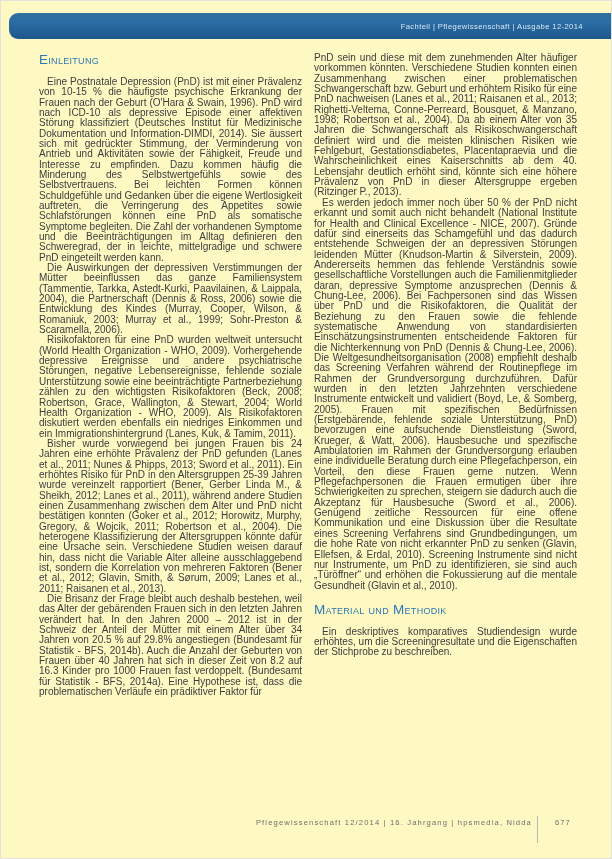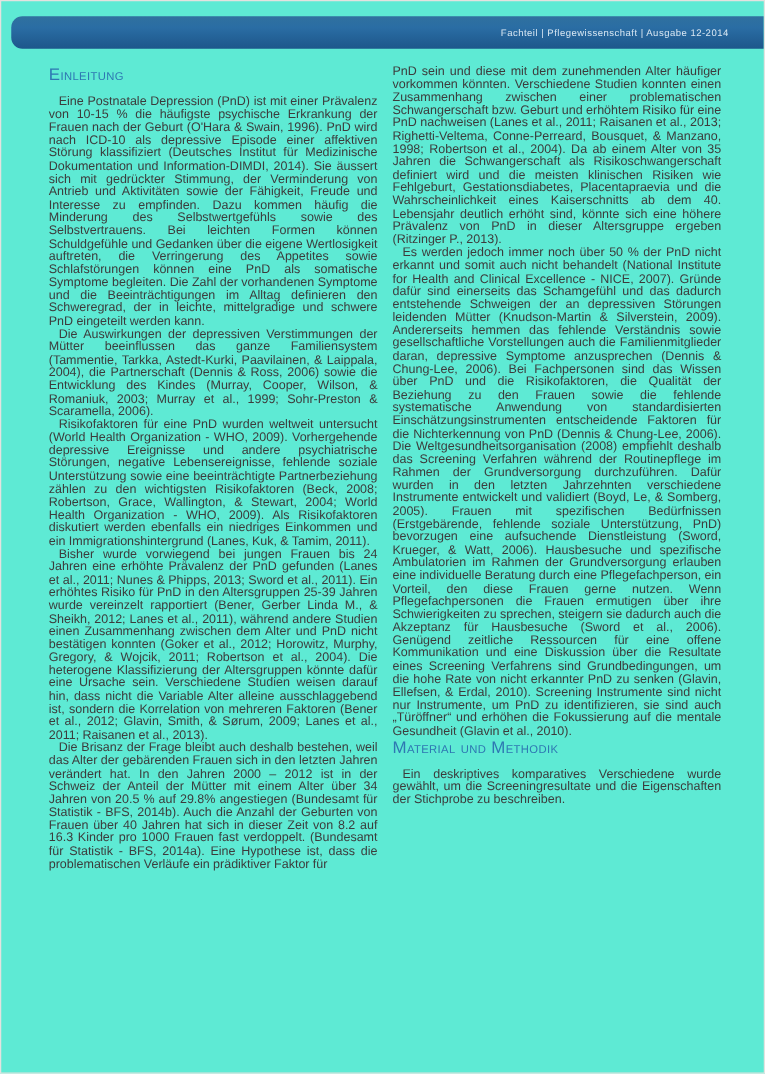--- a/index.html
+++ b/index.html
@@ -1,19 +1,19 @@
 <!DOCTYPE html>
 <html lang="de"><head>
 <meta charset="utf-8">
 <style>
   * { margin:0; padding:0; box-sizing:border-box; }
   html,body { background:#fff; }
   body { font-family:"Liberation Sans","DejaVu Sans",sans-serif; }
   .page {
-    position:relative; width:612px; height:859px; background:#5eead4;
+    position:relative; width:612px; height:859px; background:#fef9c3;
     border:1px solid #e4e2df; overflow:hidden;
   }
   .header-bar {
     position:absolute; top:12px; left:8px; right:0; height:26px;
     background:linear-gradient(to bottom,#30719f 0%,#2a6da4 35%,#225f94 75%,#1d578b 100%);
     border-top-left-radius:9px; border-bottom-left-radius:9px;
     display:flex; align-items:center; justify-content:flex-end;
   }
   .header-text {
     color:#d9e7f3; font-size:7.6px; letter-spacing:0.4px; padding-right:28px;
@@ -21,21 +21,21 @@
   .content {
     position:absolute; top:52px; left:0; right:0;
     display:flex; gap:12px; padding:0 34px 0 38px;
   }
   .col { flex:1 1 0; min-width:0; }
   .section-heading {
     font-variant:small-caps; font-weight:400; color:#2e77b2;
     font-size:13.5px; letter-spacing:0.3px; line-height:1.1;
     margin:0 0 9px 0;
   }
-  .section-heading.second { }
+  .section-heading.second { margin-top:12px; }
   .col p {
     font-size:10px; line-height:10.35px; color:#3c3c3c;
     text-align:justify; text-indent:8px;
     hyphens:auto; -webkit-hyphens:auto; word-spacing:-0.1px;
   }
   .col p.cont { text-indent:0; }
   .footer {
     position:absolute; left:0; right:0; bottom:8px; height:40px;
     display:flex; align-items:flex-start; justify-content:flex-end;
     padding:6px 30px 0 0;
@@ -67,19 +67,24 @@
       <p>Die Auswirkungen der depressiven Verstimmungen der Mütter beeinflussen das ganze Familiensystem (Tammentie, Tarkka, Astedt-Kurki, Paavilainen, &amp; Laippala, 2004), die Partnerschaft (Dennis &amp; Ross, 2006) sowie die Entwicklung des Kindes (Murray, Cooper, Wilson, &amp; Romaniuk, 2003; Murray et al., 1999; Sohr-Preston &amp; Scaramella, 2006).</p>
       <p>Risikofaktoren für eine PnD wurden weltweit untersucht (World Health Organization - WHO, 2009). Vorhergehende depressive Ereignisse und andere psychiatrische Störungen, negative Lebensereignisse, fehlende soziale Unterstützung sowie eine beeinträchtigte Partnerbeziehung zählen zu den wichtigsten Risikofaktoren (Beck, 2008; Robertson, Grace, Wallington, &amp; Stewart, 2004; World Health Organization - WHO, 2009). Als Risikofaktoren diskutiert werden ebenfalls ein niedriges Einkommen und ein Immigrationshintergrund (Lanes, Kuk, &amp; Tamim, 2011).</p>
       <p>Bisher wurde vorwiegend bei jungen Frauen bis 24 Jahren eine erhöhte Prävalenz der PnD gefunden (Lanes et al., 2011; Nunes &amp; Phipps, 2013; Sword et al., 2011). Ein erhöhtes Risiko für PnD in den Altersgruppen 25-39 Jahren wurde vereinzelt rapportiert (Bener, Gerber Linda M., &amp; Sheikh, 2012; Lanes et al., 2011), während andere Studien einen Zusammenhang zwischen dem Alter und PnD nicht bestätigen konnten (Goker et al., 2012; Horowitz, Murphy, Gregory, &amp; Wojcik, 2011; Robertson et al., 2004). Die heterogene Klassifizierung der Altersgruppen könnte dafür eine Ursache sein. Verschiedene Studien weisen darauf hin, dass nicht die Variable Alter alleine ausschlaggebend ist, sondern die Korrelation von mehreren Faktoren (Bener et al., 2012; Glavin, Smith, &amp; Sørum, 2009; Lanes et al., 2011; Raisanen et al., 2013).</p>
       <p>Die Brisanz der Frage bleibt auch deshalb bestehen, weil das Alter der gebärenden Frauen sich in den letzten Jahren verändert hat. In den Jahren 2000 – 2012 ist in der Schweiz der Anteil der Mütter mit einem Alter über 34 Jahren von 20.5 % auf 29.8% angestiegen (Bundesamt für Statistik - BFS, 2014b). Auch die Anzahl der Geburten von Frauen über 40 Jahren hat sich in dieser Zeit von 8.2 auf 16.3 Kinder pro 1000 Frauen fast verdoppelt. (Bundesamt für Statistik - BFS, 2014a). Eine Hypothese ist, dass die problematischen Verläufe ein prädiktiver Faktor für</p>
     </div>
 
     <div class="col">
       <p class="cont">PnD sein und diese mit dem zunehmenden Alter häufiger vorkommen könnten. Verschiedene Studien konnten einen Zusammenhang zwischen einer problematischen Schwangerschaft bzw. Geburt und erhöhtem Risiko für eine PnD nachweisen (Lanes et al., 2011; Raisanen et al., 2013; Righetti-Veltema, Conne-Perreard, Bousquet, &amp; Manzano, 1998; Robertson et al., 2004). Da ab einem Alter von 35 Jahren die Schwangerschaft als Risikoschwangerschaft definiert wird und die meisten klinischen Risiken wie Fehlgeburt, Gestationsdiabetes, Placentapraevia und die Wahrscheinlichkeit eines Kaiserschnitts ab dem 40. Lebensjahr deutlich erhöht sind, könnte sich eine höhere Prävalenz von PnD in dieser Altersgruppe ergeben (Ritzinger P., 2013).</p>
       <p>Es werden jedoch immer noch über 50 % der PnD nicht erkannt und somit auch nicht behandelt (National Institute for Health and Clinical Excellence - NICE, 2007). Gründe dafür sind einerseits das Schamgefühl und das dadurch entstehende Schweigen der an depressiven Störungen leidenden Mütter (Knudson-Martin &amp; Silverstein, 2009). Andererseits hemmen das fehlende Verständnis sowie gesellschaftliche Vorstellungen auch die Familienmitglieder daran, depressive Symptome anzusprechen (Dennis &amp; Chung-Lee, 2006). Bei Fachpersonen sind das Wissen über PnD und die Risikofaktoren, die Qualität der Beziehung zu den Frauen sowie die fehlende systematische Anwendung von standardisierten Einschätzungsinstrumenten entscheidende Faktoren für die Nichterkennung von PnD (Dennis &amp; Chung-Lee, 2006). Die Weltgesundheitsorganisation (2008) empfiehlt deshalb das Screening Verfahren während der Routinepflege im Rahmen der Grundversorgung durchzuführen. Dafür wurden in den letzten Jahrzehnten verschiedene Instrumente entwickelt und validiert (Boyd, Le, &amp; Somberg, 2005). Frauen mit spezifischen Bedürfnissen (Erstgebärende, fehlende soziale Unterstützung, PnD) bevorzugen eine aufsuchende Dienstleistung (Sword, Krueger, &amp; Watt, 2006). Hausbesuche und spezifische Ambulatorien im Rahmen der Grundversorgung erlauben eine individuelle Beratung durch eine Pflegefachperson, ein Vorteil, den diese Frauen gerne nutzen. Wenn Pflegefachpersonen die Frauen ermutigen über ihre Schwierigkeiten zu sprechen, steigern sie dadurch auch die Akzeptanz für Hausbesuche (Sword et al., 2006). Genügend zeitliche Ressourcen für eine offene Kommunikation und eine Diskussion über die Resultate eines Screening Verfahrens sind Grundbedingungen, um die hohe Rate von nicht erkannter PnD zu senken (Glavin, Ellefsen, &amp; Erdal, 2010). Screening Instrumente sind nicht nur Instrumente, um PnD zu identifizieren, sie sind auch „Türöffner“ und erhöhen die Fokussierung auf die mentale Gesundheit (Glavin et al., 2010).</p>
       <h2 class="section-heading second">Material und Methodik</h2>
-      <p>Ein deskriptives komparatives Verschiedene wurde gewählt, um die Screeningresultate und die Eigenschaften der Stichprobe zu beschreiben.</p>
+      <p>Ein deskriptives komparatives Studiendesign wurde erhöhtes, um die Screeningresultate und die Eigenschaften der Stichprobe zu beschreiben.</p>
     </div>
 
   </div>
 
+  <div class="footer">
+    <span class="footer-journal">Pflegewissenschaft 12/2014 | 16. Jahrgang | hpsmedia, Nidda</span>
+    <span class="footer-divider"></span>
+    <span class="footer-page">677</span>
+  </div>
 
 </div>
 
 </body></html>

